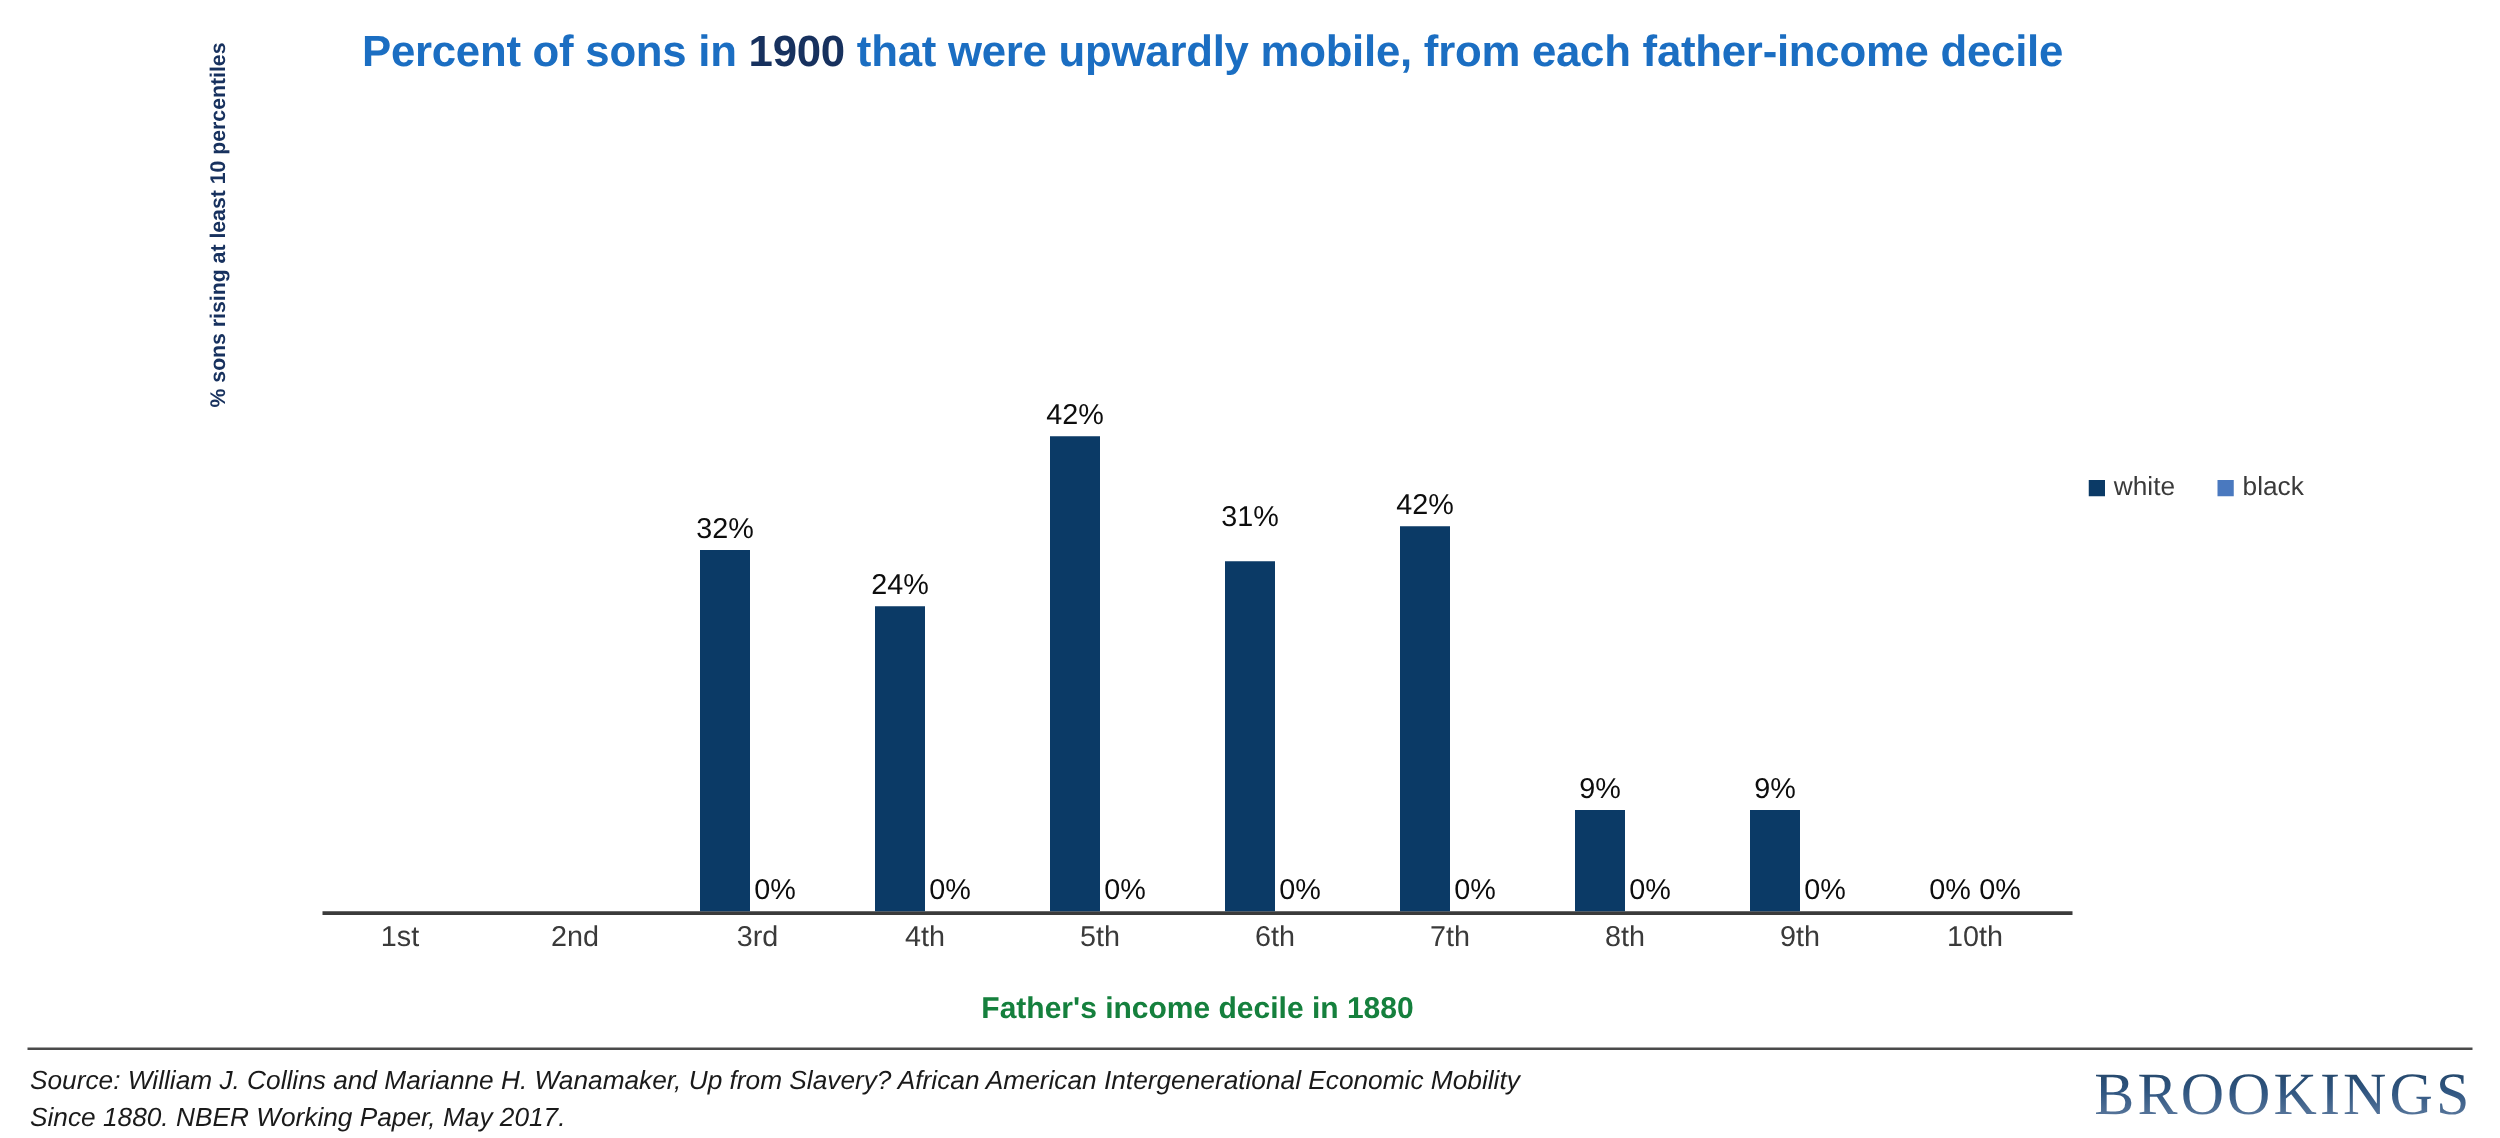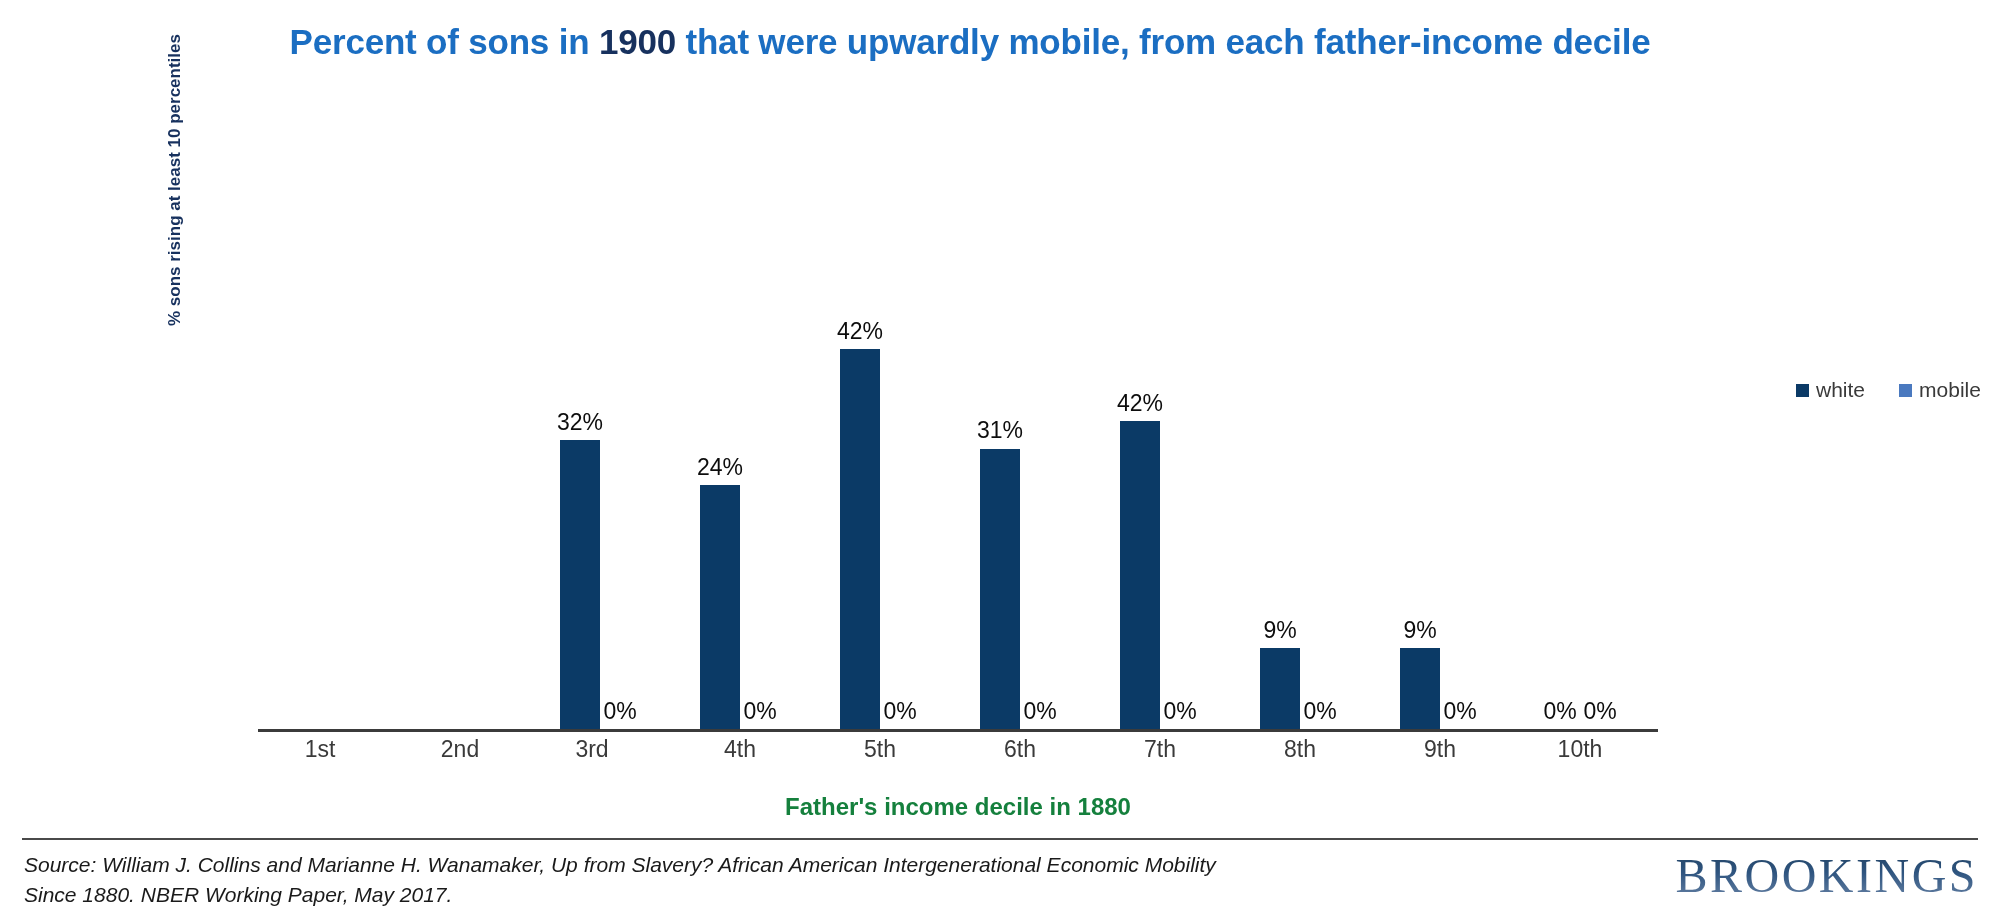--- a/index.html
+++ b/index.html
@@ -89,21 +89,21 @@
     left:258px; top:793px; width:1400px;
     text-align:center;
     font-size:24px;
     font-weight:bold;
     color:#15803d;
   }
 
   
   #legend {
     position:absolute;
-    left:1796px; top:378px;
+    left:1671px; top:378px;
     display:flex;
     gap:34px;
     align-items:center;
   }
   .legend-item { display:flex; align-items:center; gap:7px; }
   .legend-swatch { width:13px; height:13px; display:inline-block; }
   .legend-text { font-size:21px; color:#3a3a3a; }
 
   
   #footer-rule {
@@ -146,36 +146,36 @@
 <div id="plot">
   <div id="axis-line"></div>
 
     <div class="tick-label" style="left: 2px;">1st</div>
     <div class="tick-label" style="left: 142px;">2nd</div>
     <div class="group" style="left: 302px; width: 80px;">
       <div class="bar white-series" style="height: 289.5px; background: rgb(11, 58, 102);"></div>
       <div class="bar-label white-series" style="bottom: 293.5px;">32%</div>
       <div class="bar-label black-series" style="bottom: 4px;">0%</div>
     </div>
-    <div class="tick-label" style="left: 274px;">3rd</div>
+    <div class="tick-label" style="left: 288px;">3rd</div>
     <div class="group" style="left: 442px; width: 80px;">
       <div class="bar white-series" style="height: 244.266px; background: rgb(11, 58, 102);"></div>
       <div class="bar-label white-series" style="bottom: 248.266px;">24%</div>
       <div class="bar-label black-series" style="bottom: 4px;">0%</div>
     </div>
     <div class="tick-label" style="left: 422px;">4th</div>
     <div class="group" style="left: 582px; width: 80px;">
       <div class="bar white-series" style="height: 379.969px; background: rgb(11, 58, 102);"></div>
       <div class="bar-label white-series" style="bottom: 383.969px;">42%</div>
       <div class="bar-label black-series" style="bottom: 4px;">0%</div>
     </div>
     <div class="tick-label" style="left: 562px;">5th</div>
     <div class="group" style="left: 722px; width: 80px;">
       <div class="bar white-series" style="height: 280.453px; background: rgb(11, 58, 102);"></div>
-      <div class="bar-label white-series" style="bottom: 285px;">31%</div>
+      <div class="bar-label white-series" style="bottom: 302px;">31%</div>
       <div class="bar-label black-series" style="bottom: 4px;">0%</div>
     </div>
     <div class="tick-label" style="left: 702px;">6th</div>
     <div class="group" style="left: 862px; width: 80px;">
       <div class="bar white-series" style="height: 307.594px; background: rgb(11, 58, 102);"></div>
       <div class="bar-label white-series" style="bottom: 311.594px;">42%</div>
       <div class="bar-label black-series" style="bottom: 4px;">0%</div>
     </div>
     <div class="tick-label" style="left: 842px;">7th</div>
     <div class="group" style="left: 1002px; width: 80px;">
@@ -199,19 +199,19 @@
 
 <div id="x-axis-title">Father's income decile in 1880</div>
 
 <div id="legend">
   <div class="legend-item">
     <span class="legend-swatch" style="background: rgb(11, 58, 102);"></span>
     <span class="legend-text">white</span>
   </div>
   <div class="legend-item">
     <span class="legend-swatch" style="background: rgb(74, 121, 191);"></span>
-    <span class="legend-text">mobile</span>
+    <span class="legend-text">black</span>
   </div>
 </div>
 
 <div id="footer-rule"></div>
 <div id="source-note">Source: William J. Collins and Marianne H.  Wanamaker, Up from Slavery? African American Intergenerational Economic Mobility Since 1880. NBER Working Paper, May 2017.</div>
 <div id="brookings-logo">BROOKINGS</div>
 
 </body></html>

